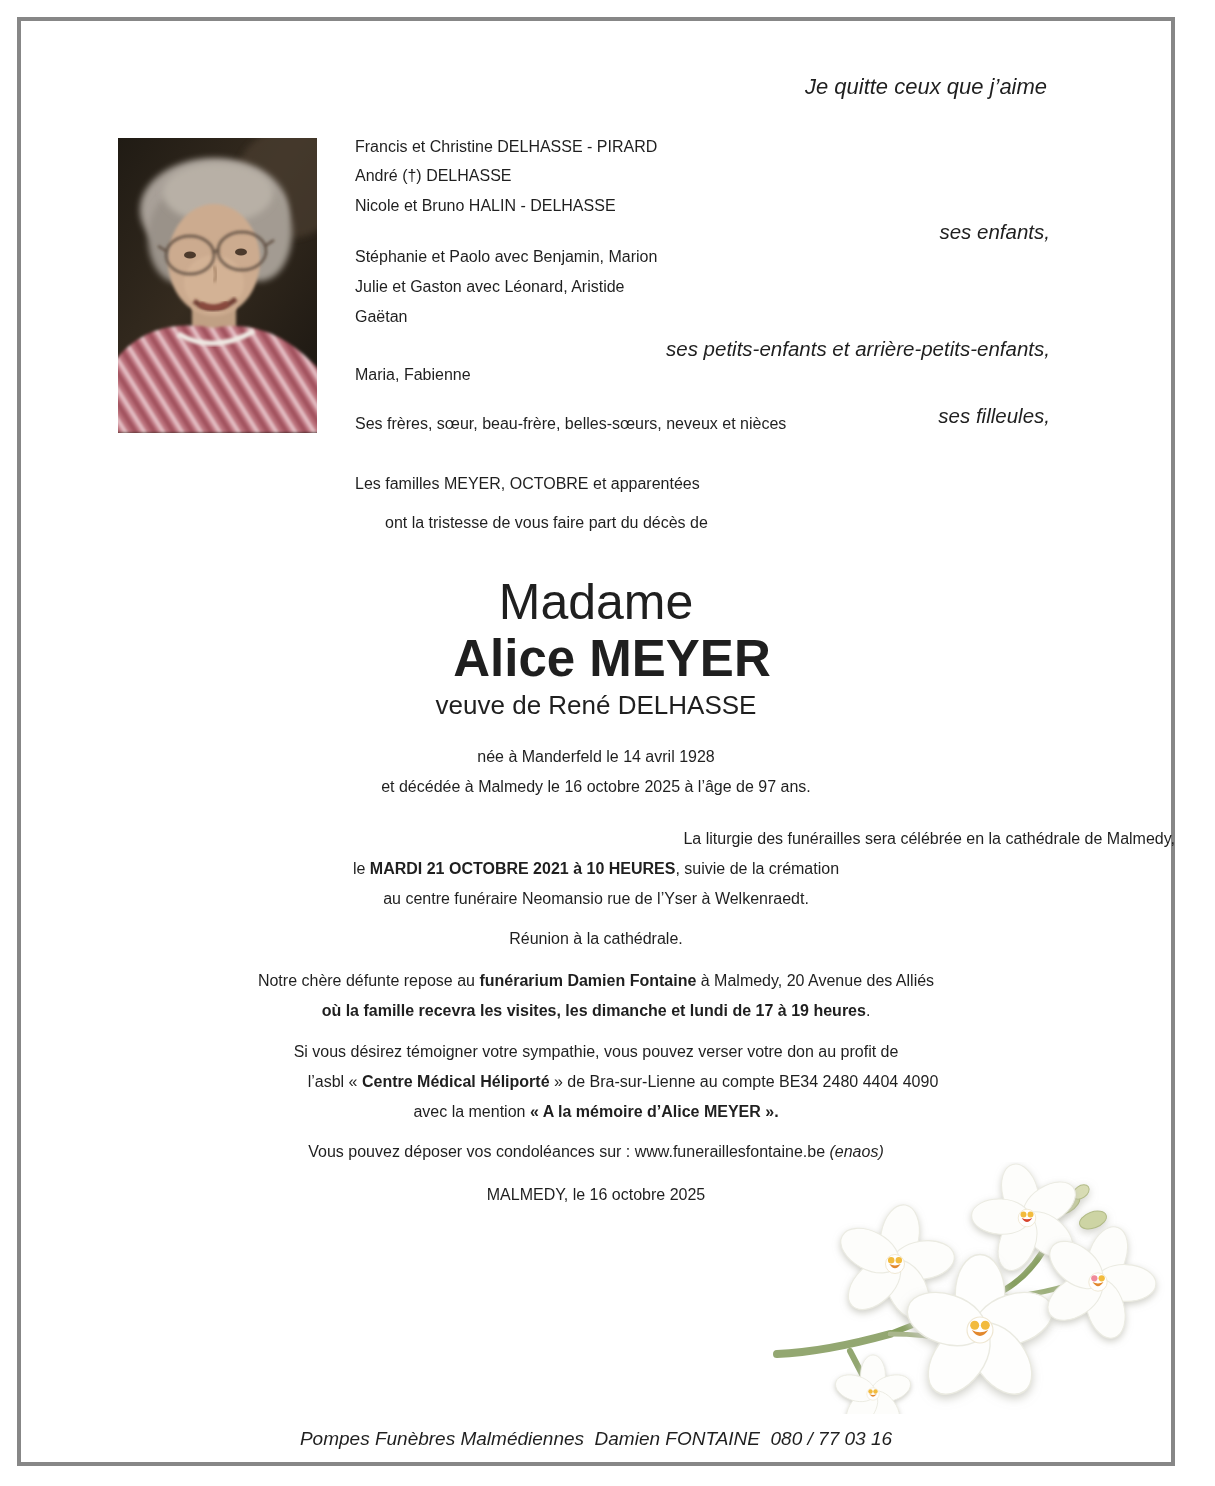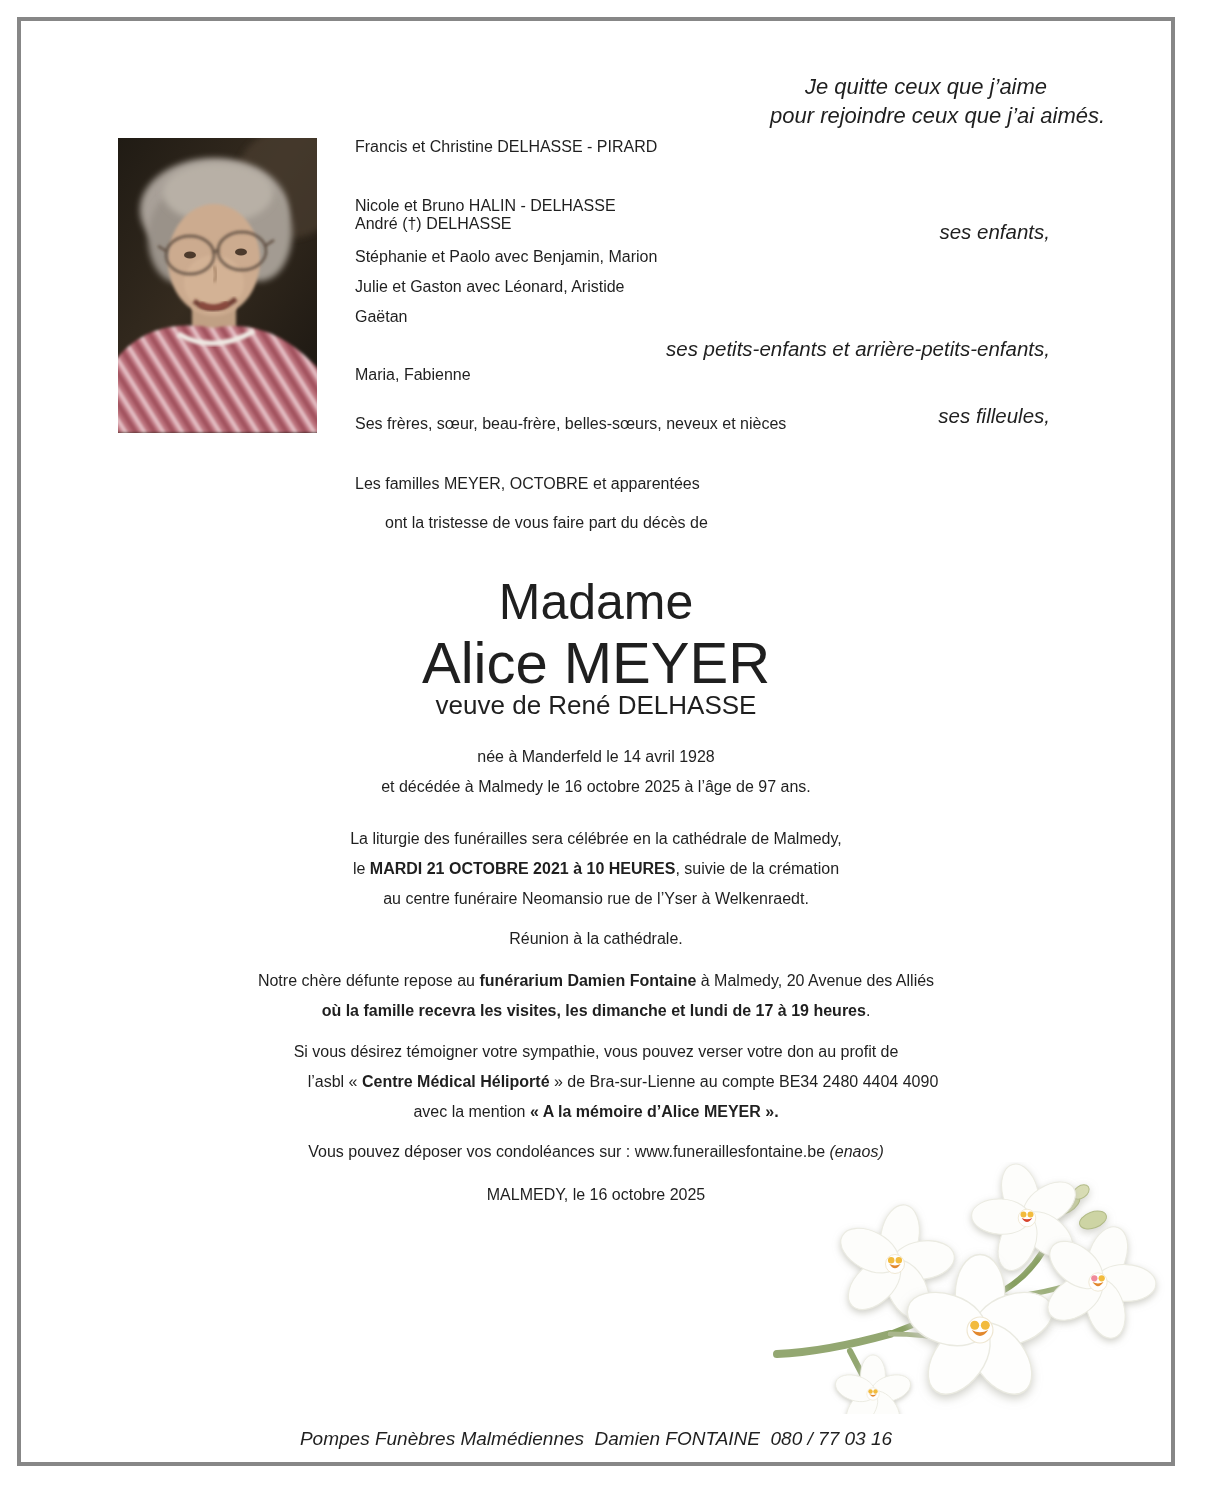--- a/index.html
+++ b/index.html
@@ -14,34 +14,33 @@
   }
   .abs{position:absolute;white-space:nowrap;}
   .body-line{font-size:16px;line-height:1.2;}
   .left-col{left:355px;}
   .rlabel{right:165px;font-style:italic;font-size:20.5px;text-align:right;}
   .center{left:17px;width:1158px;text-align:center;white-space:nowrap;}
   .epigraph{left:770px;width:312px;text-align:center;font-style:italic;font-size:22px;line-height:29px;margin-top:24px;}
   .b{font-weight:bold;}
   .i{font-style:italic;}
   .title-madame{font-size:50px;}
-  .title-name{font-size:58px;font-weight:normal;}
+  .title-name{font-size:51px;font-weight:bold;padding-left:16px;}
   .title-widow{font-size:26px;}
   .footer-line{font-size:19px;font-style:italic;white-space:pre;}
   .photo{position:absolute;left:118px;top:138px;width:199px;height:295px;}
   .orchid{position:absolute;left:765px;top:1162px;width:400px;height:252px;}
 </style>
 </head>
 <body>
 
 <div class="frame"></div>
 
 <div class="abs epigraph" style="top:48px;">
   <div>Je quitte ceux que j’aime</div>
-  <div>pour rejoindre ceux que j’ai aimés.</div>
 </div>
 
 <div class="photo">
   <svg width="199" height="295" viewBox="0 0 199 295">
     <defs>
       <linearGradient id="pbg" x1="0" y1="0" x2="1" y2="1">
         <stop offset="0" stop-color="#201b14"></stop>
         <stop offset="0.45" stop-color="#352b1f"></stop>
         <stop offset="1" stop-color="#191510"></stop>
       </linearGradient>
@@ -85,21 +84,21 @@
     <path d="M96 128 q 4 10 0 16" stroke="#a9876a" stroke-width="3" fill="none" filter="url(#soft2)"></path>
     <path d="M76 163 q 20 16 42 -2" stroke="#6e3c33" stroke-width="5" fill="none" filter="url(#soft2)"></path>
     <path d="M82 166 q 14 8 28 -1" stroke="#8a4a3e" stroke-width="6" fill="none" filter="url(#soft2)"></path>
 
     <path d="M-5 295 L-5 225 Q 30 178 95 190 Q 155 178 204 235 L204 295 Z" fill="url(#knit)" filter="url(#soft2)"></path>
     <path d="M60 196 Q 96 216 136 193" stroke="#efeae4" stroke-width="5" fill="none" filter="url(#soft2)"></path>
   </svg>
 </div>
 
 <div class="abs body-line left-col" style="top:137px;">Francis et Christine DELHASSE - PIRARD</div>
-<div class="abs body-line left-col" style="top:166px;margin-top:48px;">André (†) DELHASSE</div>
+<div class="abs body-line left-col" style="top:166px;">André (†) DELHASSE</div>
 <div class="abs body-line left-col" style="top:196px;text-align:center;">Nicole et Bruno HALIN - DELHASSE</div>
 <div class="abs rlabel" style="top:220px;">ses enfants,</div>
 
 <div class="abs body-line left-col" style="top:247px;">Stéphanie et Paolo avec Benjamin, Marion</div>
 <div class="abs body-line left-col" style="top:277px;">Julie et Gaston avec Léonard, Aristide</div>
 <div class="abs body-line left-col" style="top:307px;">Gaëtan</div>
 <div class="abs rlabel" style="top:337px;">ses petits-enfants et arrière-petits-enfants,</div>
 
 <div class="abs body-line left-col" style="top:365px;">Maria, Fabienne</div>
 <div class="abs rlabel" style="top:404px;">ses filleules,</div>
@@ -108,21 +107,21 @@
 <div class="abs body-line left-col" style="top:474px;">Les familles MEYER, OCTOBRE et apparentées</div>
 <div class="abs body-line" style="top:513px;left:385px;">ont la tristesse de vous faire part du décès de</div>
 
 <div class="abs center title-madame" style="top:573px;">Madame</div>
 <div class="abs center title-name" style="top:629px;">Alice MEYER</div>
 <div class="abs center title-widow" style="top:690px;">veuve de René DELHASSE</div>
 
 <div class="abs center body-line" style="top:747px;">née à Manderfeld le 14 avril 1928</div>
 <div class="abs center body-line" style="top:777px;">et décédée à Malmedy le 16 octobre 2025 à l’âge de 97 ans.</div>
 
-<div class="abs center body-line" style="top:829px;">La liturgie des funérailles sera célébrée en la cathédrale de Malmedy,</div>
+<div class="abs center body-line" style="top:829px;text-align:right;">La liturgie des funérailles sera célébrée en la cathédrale de Malmedy,</div>
 <div class="abs center body-line" style="top:859px;">
   <span>le </span><span class="b">MARDI 21 OCTOBRE 2021 à 10 HEURES</span><span>, suivie de la crémation</span>
 </div>
 <div class="abs center body-line" style="top:889px;">au centre funéraire Neomansio rue de l’Yser à Welkenraedt.</div>
 <div class="abs center body-line" style="top:929px;">Réunion à la cathédrale.</div>
 
 <div class="abs center body-line" style="top:971px;">
   <span>Notre chère défunte repose au </span><span class="b">funérarium Damien Fontaine</span><span> à Malmedy, 20 Avenue des Alliés</span>
 </div>
 <div class="abs center body-line" style="top:1001px;">

